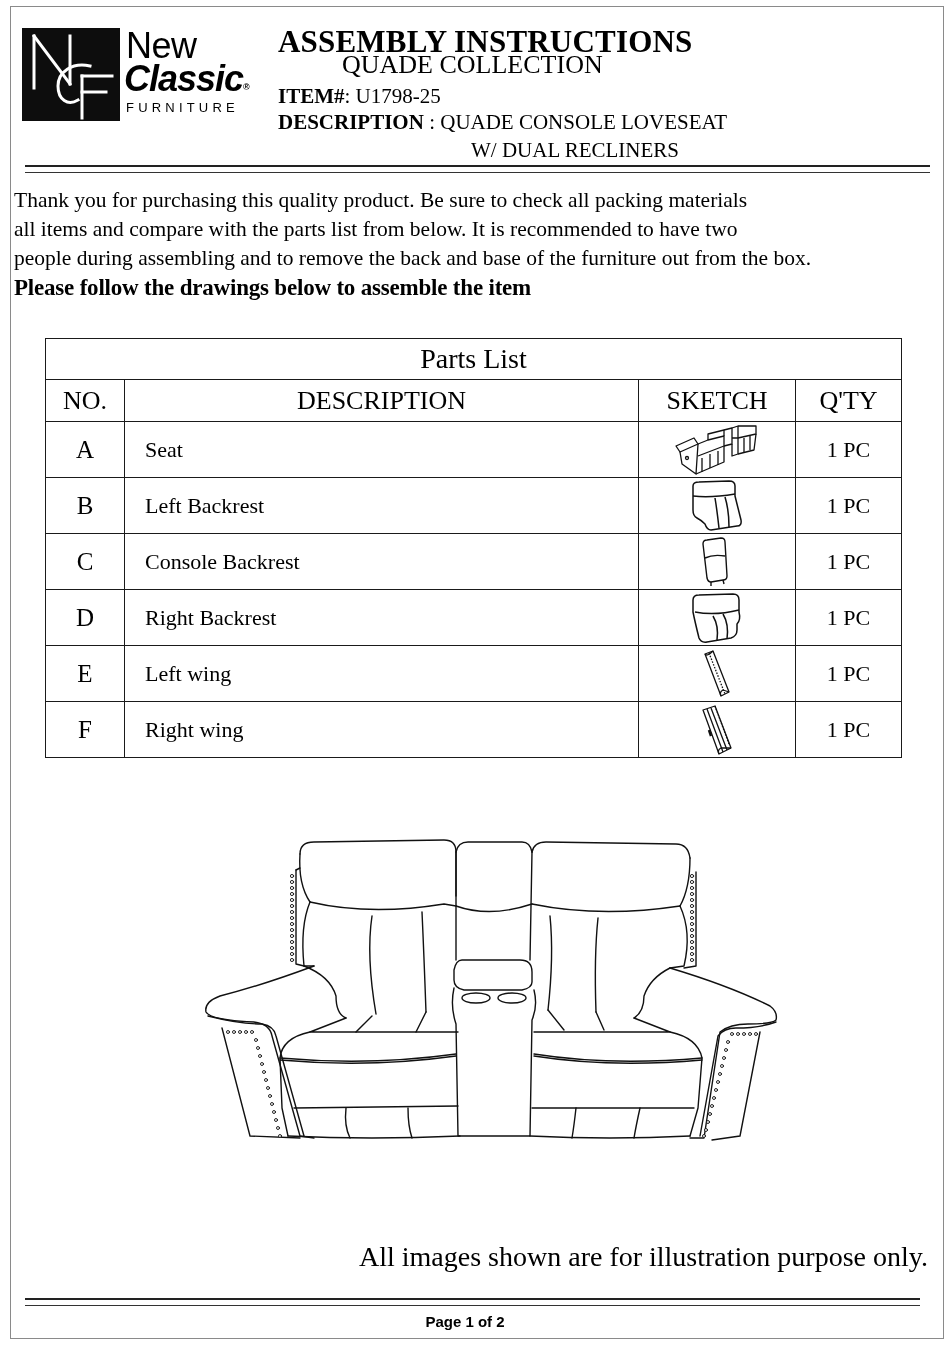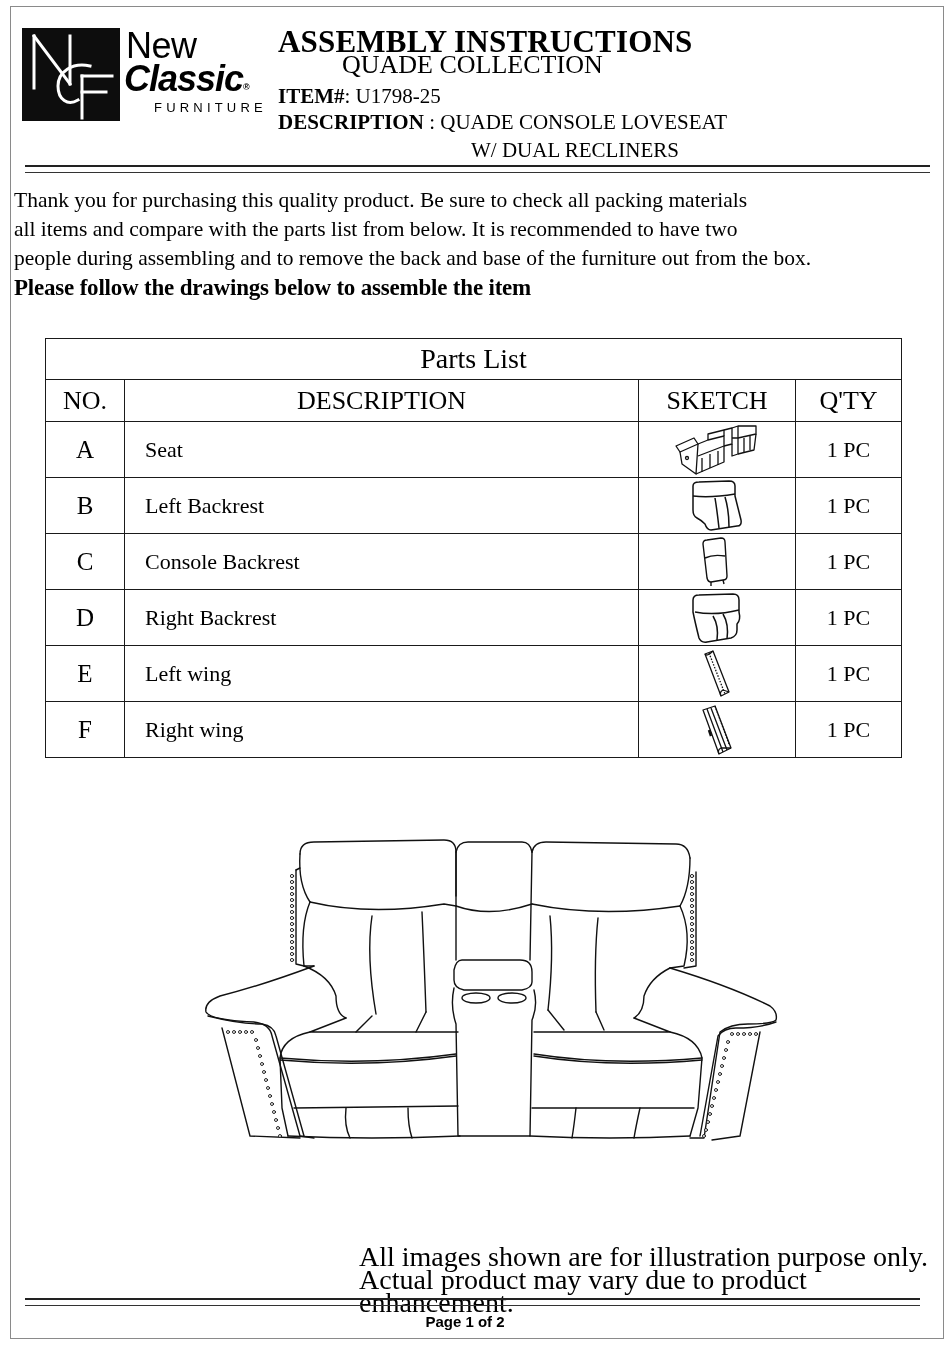--- a/index.html
+++ b/index.html
@@ -5,21 +5,21 @@
   html,body{margin:0;padding:0;background:#ffffff;}
   body{width:950px;height:1345px;position:relative;overflow:hidden;font-family:"Liberation Serif","DejaVu Serif",serif;color:#000;}
   .page-border{position:absolute;left:10px;top:6px;width:934px;height:1333px;border:1px solid #8a8a8a;box-sizing:border-box;}
   .abs{position:absolute;white-space:nowrap;}
   
   .logo-box{position:absolute;left:22px;top:28px;width:98px;height:93px;background:#0d0d0d;}
   .logo-box svg{display:block;}
   .logo-new{position:absolute;left:126px;top:26px;font-family:"Liberation Sans","DejaVu Sans",sans-serif;font-size:36px;line-height:40px;letter-spacing:-0.5px;}
   .logo-classic{position:absolute;left:124px;top:60px;font-family:"Liberation Sans","DejaVu Sans",sans-serif;font-size:36px;line-height:38px;font-style:italic;letter-spacing:-1px;font-weight:bold;}
   .logo-reg{font-size:9px;vertical-align:top;position:relative;top:8px;font-style:normal;}
-  .logo-furniture{position:absolute;left:126px;top:100px;font-family:"Liberation Sans","DejaVu Sans",sans-serif;font-size:13px;letter-spacing:4.2px;margin-left:28px;}
+  .logo-furniture{position:absolute;left:126px;top:100px;font-family:"Liberation Sans","DejaVu Sans",sans-serif;font-size:13px;letter-spacing:4.2px;}
   
   .title{left:278px;top:24px;font-size:31px;font-weight:bold;line-height:36px;letter-spacing:0.2px;}
   .collection{left:342px;top:50px;font-size:26px;line-height:30px;}
   .item{left:278px;top:84px;font-size:21px;line-height:24px;}
   .item b{font-weight:bold;}
   .desc{left:278px;top:109px;font-size:21px;line-height:26px;}
   .desc2{left:471px;top:137px;font-size:21px;line-height:26px;}
   .rule{position:absolute;left:25px;width:905px;height:0;border-top:2px solid #222;}
   .rule.thin{border-top:1.5px solid #333;}
   
@@ -331,17 +331,16 @@
           <circle cx="508" cy="286" r="1.5"></circle>
           <circle cx="506" cy="294" r="1.5"></circle>
           <circle cx="504" cy="300" r="1.5"></circle>
       </g>
     </g>
   </svg>
 </div>
 
 <div class="disclaimer">
   <div>All images shown are for illustration purpose only.</div>
-  <div>Actual product may vary due to product enhancement.</div>
 </div>
 <div class="rule" style="top:1298px;width:895px;"></div>
 <div class="rule thin" style="top:1305px;width:895px;"></div>
 <div class="pagenum">Page 1 of 2</div>
 
 </body></html>

